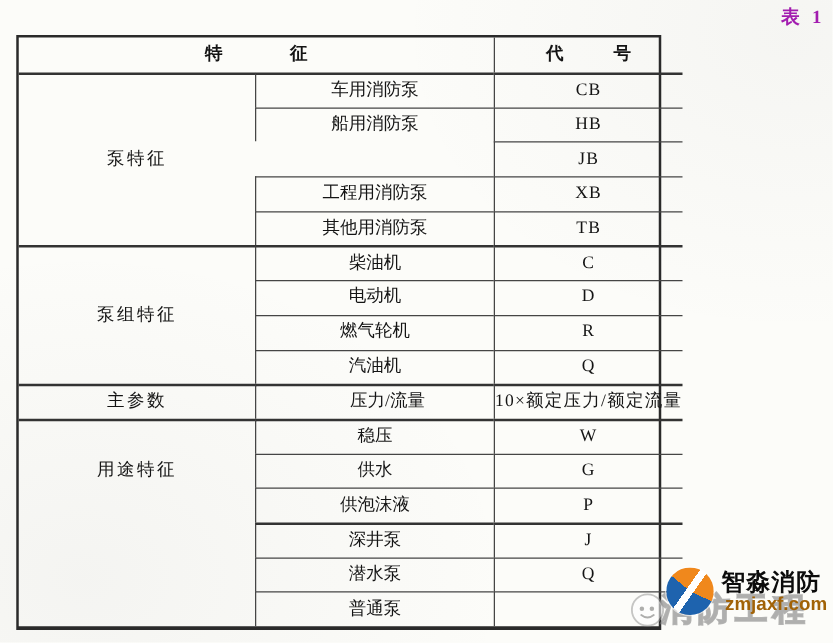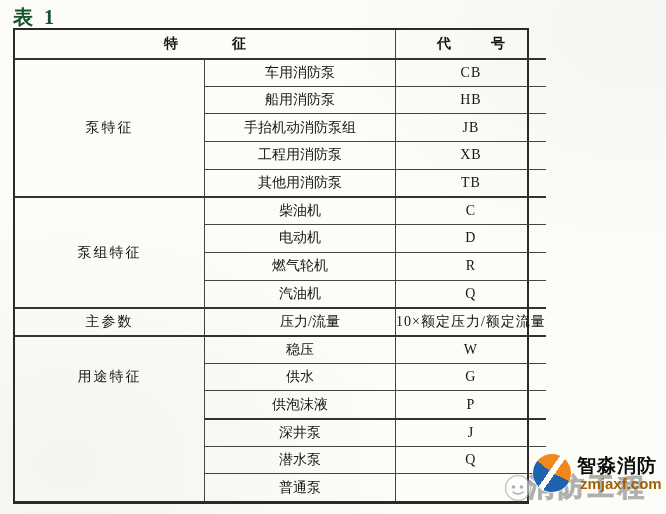--- a/index.html
+++ b/index.html
@@ -15,22 +15,22 @@
   
   body::before {
     content: ""; position: absolute; inset: 0; pointer-events: none;
     background:
       radial-gradient(ellipse at 10% 90%, rgba(120,120,120,0.06), transparent 40%),
       radial-gradient(ellipse at 95% 5%, rgba(120,120,120,0.05), transparent 35%);
   }
 
   .doc-title {
     position: absolute; left: 13px; top: 4px; width: 647px;
-    text-align: left; font-size: 20px; font-weight: bold;
-    letter-spacing: 3px; color: #14532d;
+    text-align: right; font-size: 15px; font-weight: bold;
+    letter-spacing: 3px; color: #a21caf;
   }
 
   .tbl {
     position: absolute; left: 13px; top: 28px; width: 516px; height: 476px;
     border: 2px solid #2a2a2a; border-bottom-width: 3px;
     display: grid;
     grid-template-columns: 189px 191px 1fr;
     grid-template-rows: 28px repeat(16, 1fr);
     background: transparent;
   }
@@ -95,21 +95,20 @@
   </div>
   <div class="cell hdr vline no-top" style="grid-column:3;grid-row:1;">
     <span class="spread-med">代号</span>
   </div>
 
   <div class="cell thick group-label" style="grid-column:1;grid-row:2/span 5;">泵特征</div>
   <div class="cell vline thick" style="grid-column:2;grid-row:2;">车用消防泵</div>
   <div class="cell vline thick code" style="grid-column:3;grid-row:2;">CB</div>
   <div class="cell vline" style="grid-column:2;grid-row:3;">船用消防泵</div>
   <div class="cell vline code" style="grid-column:3;grid-row:3;">HB</div>
-  <div class="cell vline" style="grid-column:2;grid-row:4;">手抬机动消防泵组</div>
   <div class="cell vline code" style="grid-column:3;grid-row:4;">JB</div>
   <div class="cell vline" style="grid-column:2;grid-row:5;">工程用消防泵</div>
   <div class="cell vline code" style="grid-column:3;grid-row:5;">XB</div>
   <div class="cell vline" style="grid-column:2;grid-row:6;">其他用消防泵</div>
   <div class="cell vline code" style="grid-column:3;grid-row:6;">TB</div>
 
   <div class="cell thick group-label" style="grid-column:1;grid-row:7/span 4;">泵组特征</div>
   <div class="cell vline thick" style="grid-column:2;grid-row:7;">柴油机</div>
   <div class="cell vline thick code" style="grid-column:3;grid-row:7;">C</div>
   <div class="cell vline" style="grid-column:2;grid-row:8;">电动机</div>

